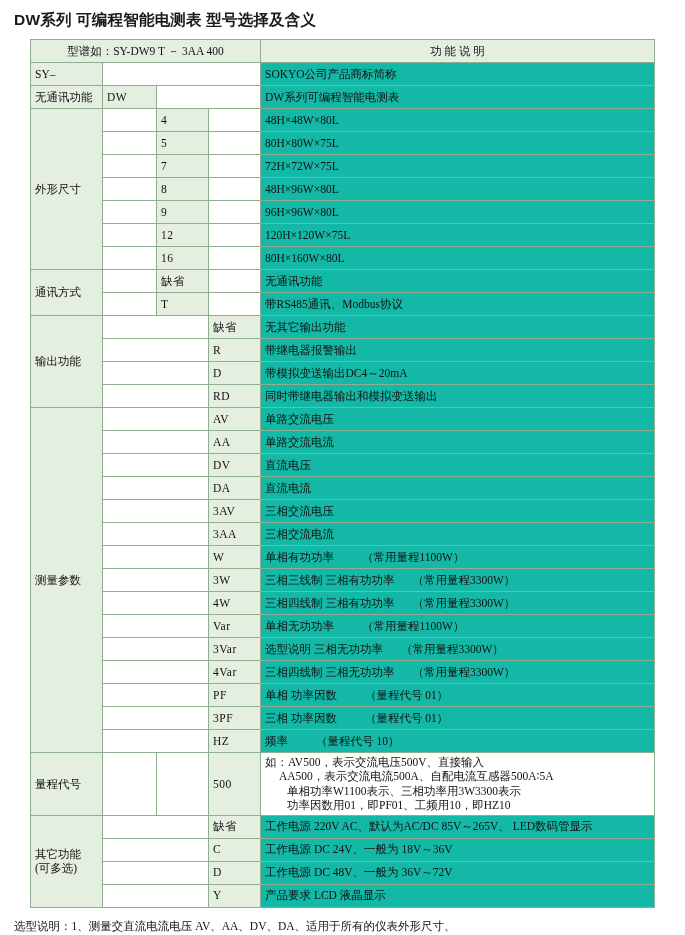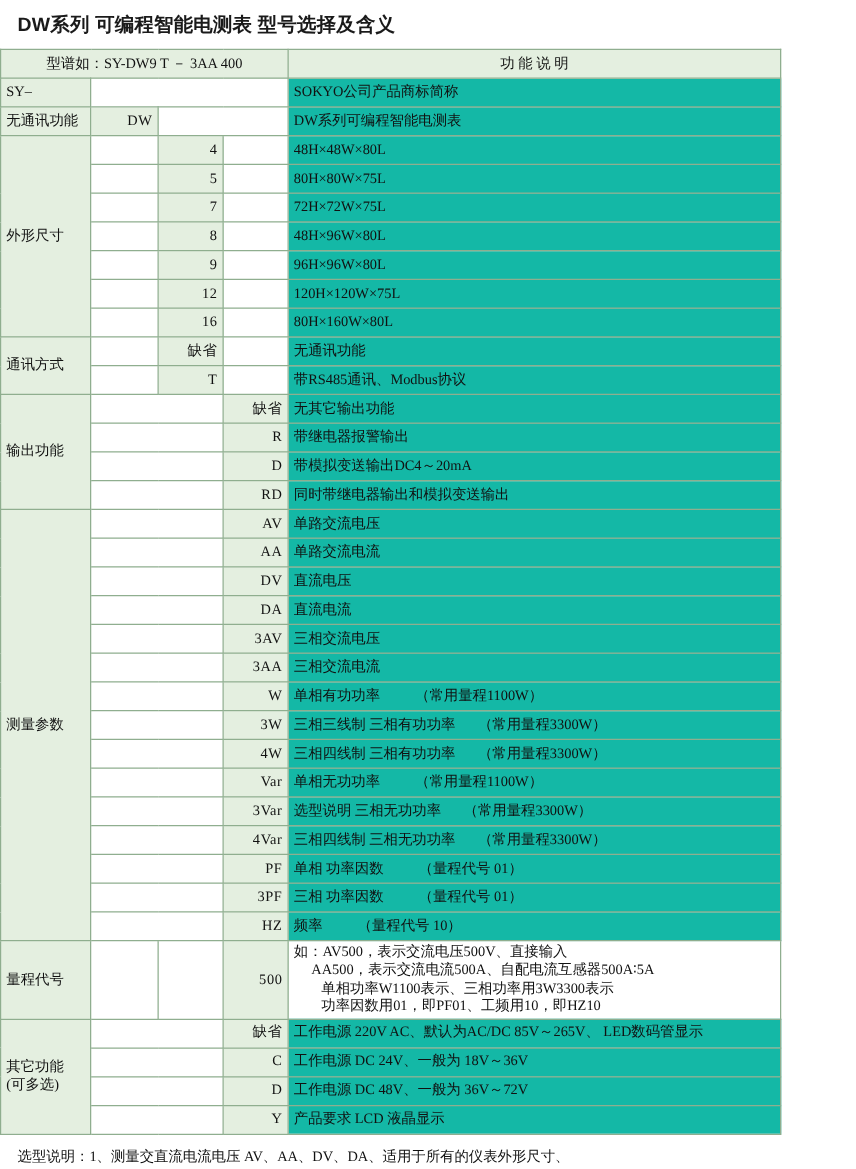--- a/index.html
+++ b/index.html
@@ -24,20 +24,21 @@
   .title {
     font-family: "Liberation Sans", "DejaVu Sans", sans-serif;
     font-weight: bold;
     font-size: 15.5px;
     color: #1a1a1a;
     padding: 10px 0 8px 14px;
     letter-spacing: 0.2px;
   }
   table.main {
     border-collapse: collapse;
+    margin-left: 30px;
     width: 624px;
     font-size: 11.5px;
     table-layout: fixed;
   }
   table.main td {
     border: 1px solid #8fae8f;
     padding: 2px 4px;
     height: 18px;
     vertical-align: middle;
     line-height: 1.25;
@@ -46,21 +47,21 @@
     background: #e4efe0;
     text-align: center;
     font-size: 11.5px;
   }
   .lblcell {
     background: #e4efe0;
     font-size: 11.5px;
   }
   .codecell {
     background: #e4efe0;
-    text-align: right;
+    text-align: left;
     font-size: 11.5px;
     letter-spacing: 0.5px;
   }
   .desc {
     background: #14b8a6;
     text-align: left;
     padding-left: 8px;
     font-size: 11.5px;
   }
   .blank {

